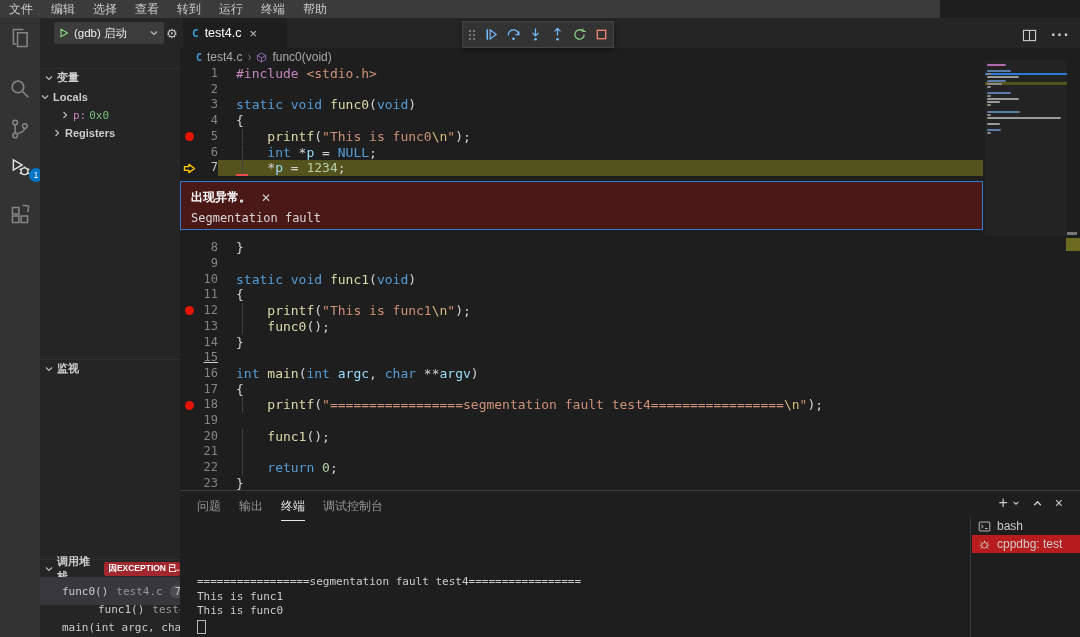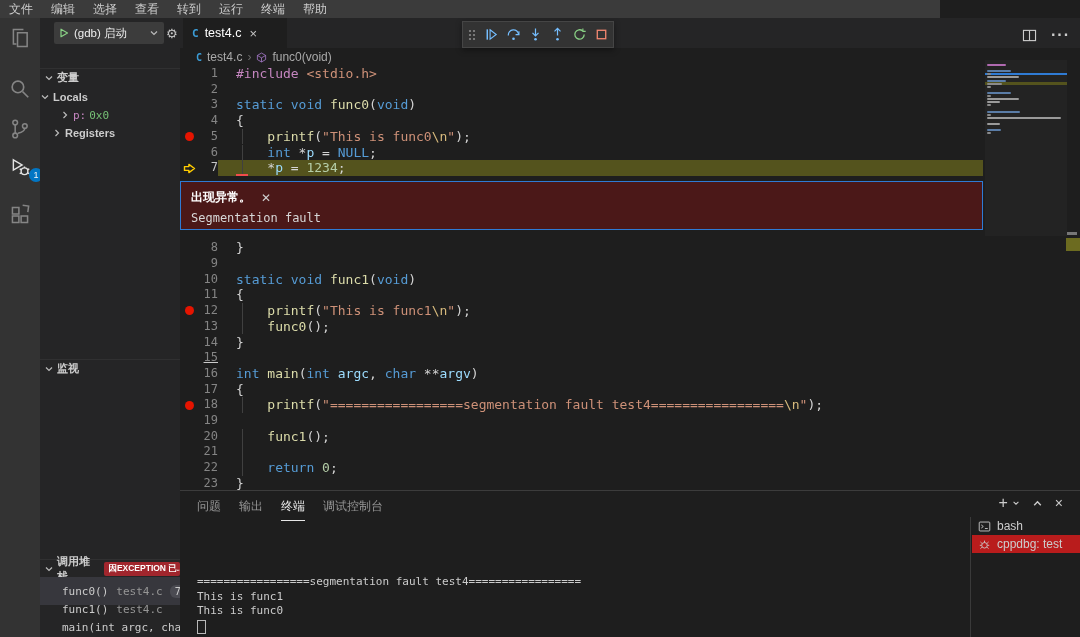--- a/index.html
+++ b/index.html
@@ -216,21 +216,21 @@
         </span>
       <span>调用堆栈</span>
       <span id="exc-badge">因EXCEPTION 已...</span>
     </div>
     <div id="call-stack-list">
         <div class="frame-row sel" style="top: 559px;">
           <span>func0()</span>
           <span class="frame-file">test4.c</span>
           <span class="frame-pos">7:1</span>
         </div>
-        <div class="frame-row" style="top: 577px;">
+        <div class="frame-row" style="top: 577px; margin-left: 36px;">
           <span>func1()</span>
           <span class="frame-file">test4.c</span>
         </div>
         <div class="frame-row" style="top: 595px;">
           <span>main(int argc, char **</span>
         </div>
       </div>
   </div>
 
   <div id="editor">

